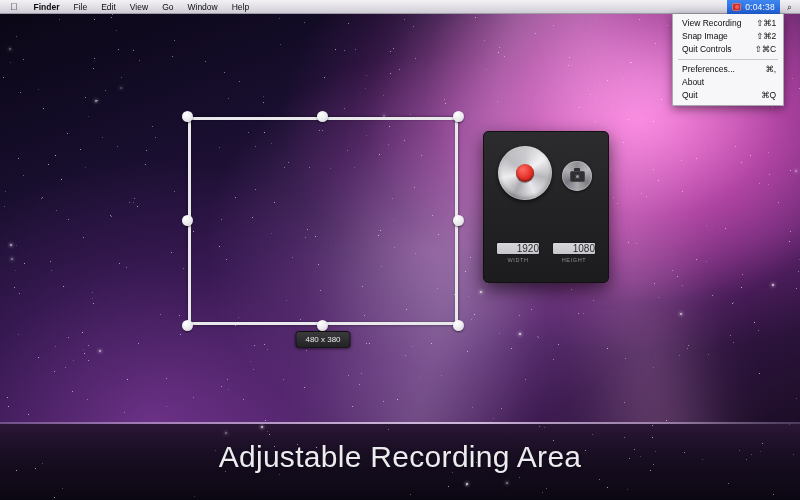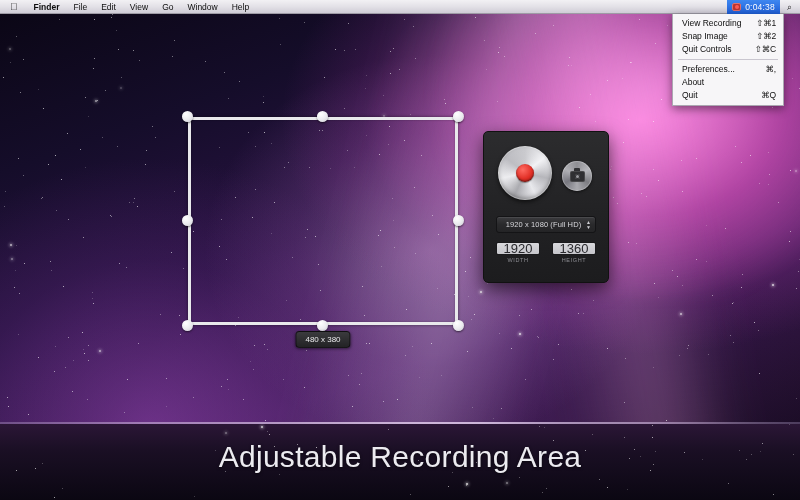--- a/index.html
+++ b/index.html
@@ -192,21 +192,21 @@
   }
   .res-label { flex:1; text-align:center; white-space:nowrap; letter-spacing:.1px; }
   .stepper { display:flex; flex-direction:column; align-items:center; gap:1px; color:#cfcfd3; }
   .stepper span { font-size:5px; line-height:4px; }
   .dims { position:absolute; left:12px; top:110px; width:100px; display:flex; justify-content:space-between; }
   .dim { width:44px; text-align:center; }
   .dim-box {
     height:13px; border-radius:2px;
     background:linear-gradient(180deg,#d8d8dc 0%, #c6c6cb 100%);
     border:1px solid #1a1a1c;
-    color:#2a2a2e; font-size:13px; line-height:12px;
+    color:#2a2a2e; font-size:10px; line-height:12px;text-align:right;
   }
   .dim-cap { margin-top:2px; font-size:5.5px; color:#8d8d93; letter-spacing:.6px; }
 
   
   .caption {
     position:absolute; left:0; right:0; top:440px;
     text-align:center; color:#ecebf0; font-size:30px;
     letter-spacing:.3px;
     text-shadow:0 1px 3px rgba(0,0,0,.6);
     z-index:25;
@@ -704,34 +704,27 @@
     <span class="handle h-br"></span>
     <div class="size-badge">480 x 380</div>
   </div>
 
   <div class="controls">
     <div class="ctl-body">
       <div class="rec-btn"></div>
       <div class="snap-btn">
         <span class="cam-ico"></span>
       </div>
-      <div class="res-select">
-        <span class="res-label">1920 x 1080 (Full HD)</span>
-        <span class="stepper">
-          <span>▲</span>
-          <span>▼</span>
-        </span>
-      </div>
       <div class="dims">
         <div class="dim">
           <div class="dim-box">1920</div>
           <div class="dim-cap">WIDTH</div>
         </div>
         <div class="dim">
-          <div class="dim-box">1360</div>
+          <div class="dim-box">1080</div>
           <div class="dim-cap">HEIGHT</div>
         </div>
       </div>
     </div>
   </div>
 
   <div class="caption">Adjustable Recording Area</div>
 
 </div>
 

